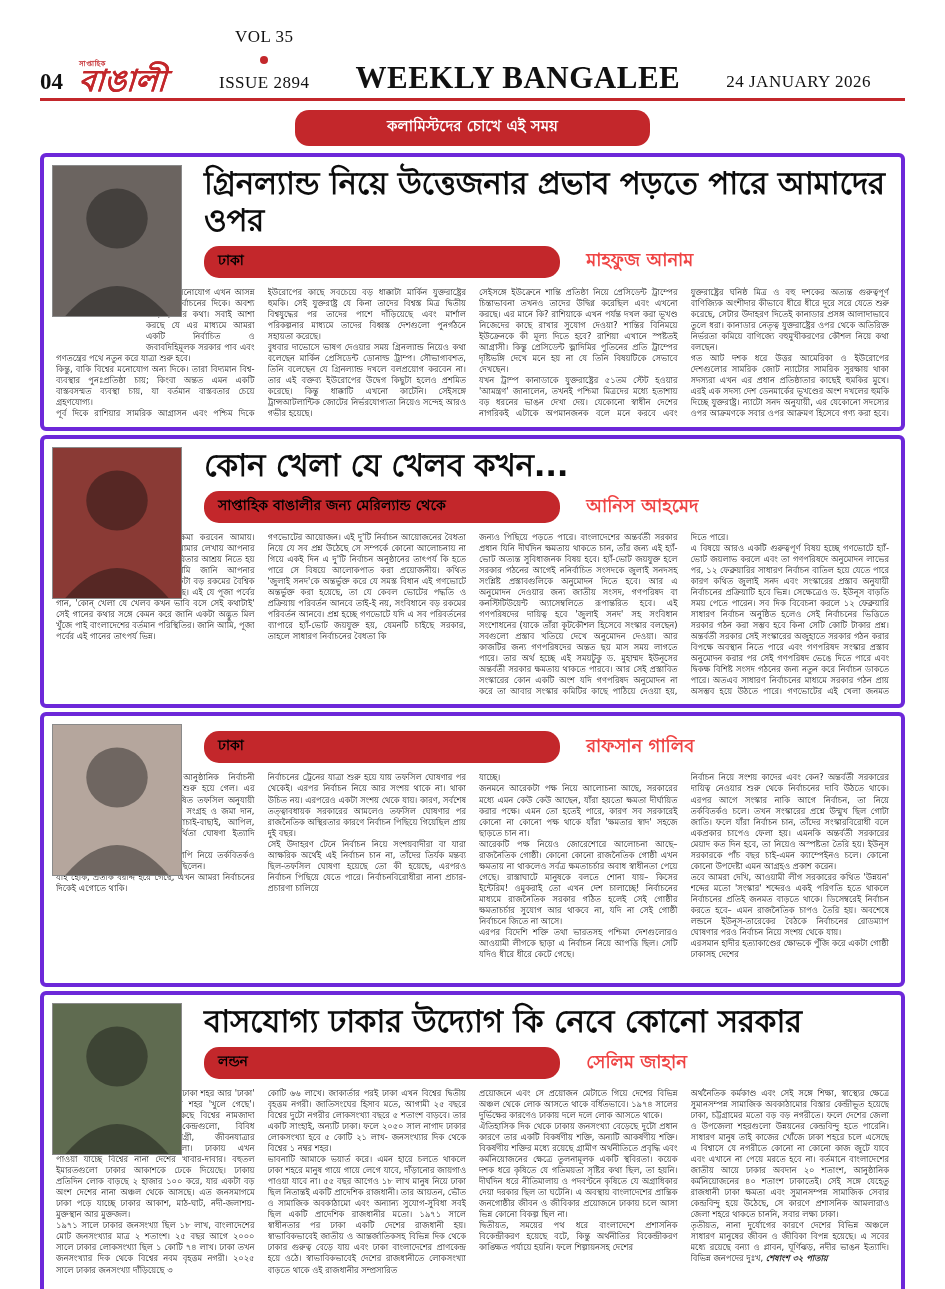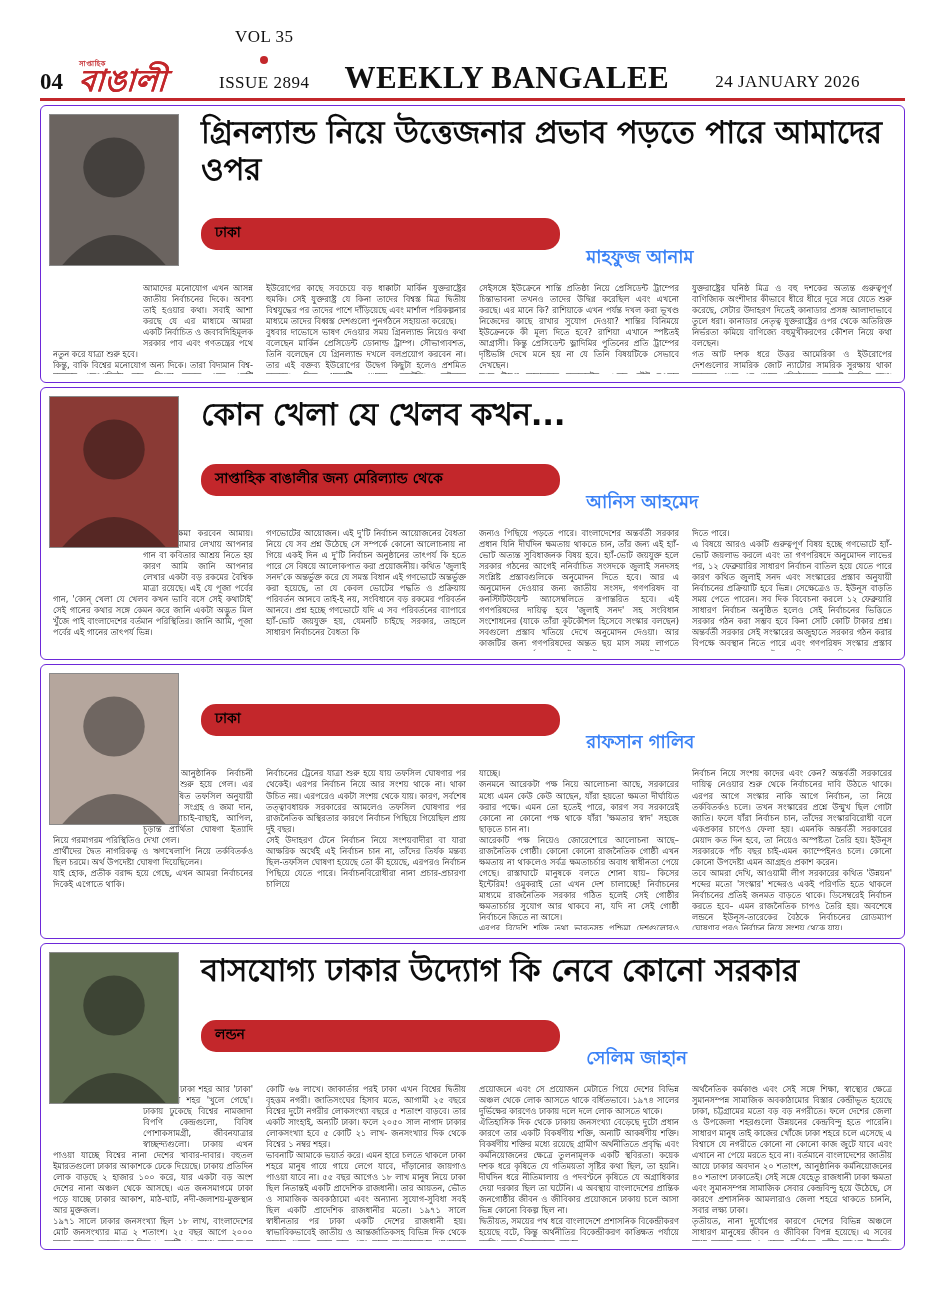--- a/index.html
+++ b/index.html
@@ -13,44 +13,44 @@
   
   .masthead-row{display:flex;align-items:flex-end;}
   .pagenum{font-family:"Liberation Serif",serif;font-size:23px;font-weight:700;line-height:1;}
   .logo{margin-left:16px;line-height:.85;color:#c3272b;min-width:96px;margin-top:36px;}
   .logo-top{display:block;font-size:7px;font-weight:700;letter-spacing:.5px;color:#c3272b;}
   .logo-main{display:block;font-size:30px;font-weight:800;font-style:italic;
     text-shadow:0 0 0 #c3272b;transform:skewX(-4deg);}
   .volissue{margin-left:44px;display:flex;align-items:center;gap:9px;
     font-family:"Liberation Serif",serif;font-size:17px;letter-spacing:.5px;line-height:1.2;flex-direction:column;}
   .dot{width:8px;height:8px;border-radius:50%;background:#c3272b;}
-  .masthead{margin-left:35px;font-family:"Liberation Serif",serif;font-size:31px;font-weight:700;
+  .masthead{margin-left:46px;font-family:"Liberation Serif",serif;font-size:31px;font-weight:700;
     letter-spacing:.5px;line-height:1;}
   .issuedate{margin-left:46px;font-family:"Liberation Serif",serif;font-size:17px;letter-spacing:.5px;line-height:1.3;}
   .rule{height:3px;background:#c3272b;margin-top:5px;}
 
   
   .banner{margin:9px auto 7px auto;width:max-content;background:#c3272b;color:#fff;
     font-size:15px;font-weight:700;padding:4px 92px 7px 92px;border-radius:14px;}
 
   
-  .article{position:relative;border:1px solid #6d28d9;border-radius:6px;background:#fff;
+  .article{position:relative;border:4px solid #6d28d9;border-radius:6px;background:#fff;
     margin-top:4px;padding:8px 12px;box-sizing:border-box;display:flex;flex-direction:column;}
   .a1{height:278px}.a2{height:273px}.a3{height:275px}.a4{height:307px}
 
   .photo{position:absolute;top:8px;left:8px;width:128px;height:150px;border:1px solid #8a8a8a;
     overflow:hidden;background:#777;}
   .photo svg{display:block;width:100%;height:100%;}
 
   .art-header{margin-left:148px;}
   .headline{font-size:31px;font-weight:700;line-height:1.18;color:#0c0c0c;letter-spacing:-.3px;}
   .byline{display:flex;align-items:center;margin-top:7px;}
   .dateline{background:#c3272b;color:#000000;font-size:14px;font-weight:700;
     padding:3px 18px 5px 14px;border-radius:15px;width:52%;box-sizing:border-box;}
-  .author{margin-left:26px;font-size:18px;font-weight:700;color:#3b82f6;margin-top:48px;}
+  .author{margin-left:26px;font-size:18px;font-weight:700;color:#ef4444;}
 
   .body-cols{flex:1;display:flex;gap:13px;margin-top:9px;overflow:hidden;
     font-size:8.3px;line-height:1.33;text-align:justify;color:#1b1b1b;}
   .bcol{flex:1 1 0;white-space:pre-line;overflow:hidden;}
   .spacer{float:left;width:90px;height:56px;}
   .cont{font-style:italic;font-weight:700;white-space:normal;}
 </style>
 </head>
 <body>
 
@@ -65,20 +65,21 @@
     <div class="volissue">
       <span>VOL 35</span>
       <span class="dot"></span>
       <span>ISSUE 2894</span>
     </div>
     <div class="masthead">WEEKLY BANGALEE</div>
     <div class="issuedate">24 JANUARY 2026</div>
   </div>
   <div class="rule"></div>
 
+  <div class="banner">কলামিস্টদের চোখে এই সময়</div>
 
   <div class="article a1">
     <div class="photo" style="background: rgb(107, 100, 96);">
       <svg viewBox="0 0 100 120" preserveAspectRatio="none">
         <circle cx="50" cy="42" r="24" fill="rgba(15,15,15,.42)"></circle>
         <path d="M8 122 Q50 70 92 122 Z" fill="rgba(15,15,15,.42)"></path>
       </svg>
     </div>
     <div class="art-header">
       <div class="headline">গ্রিনল্যান্ড নিয়ে উত্তেজনার প্রভাব পড়তে পারে আমাদের ওপর</div>

